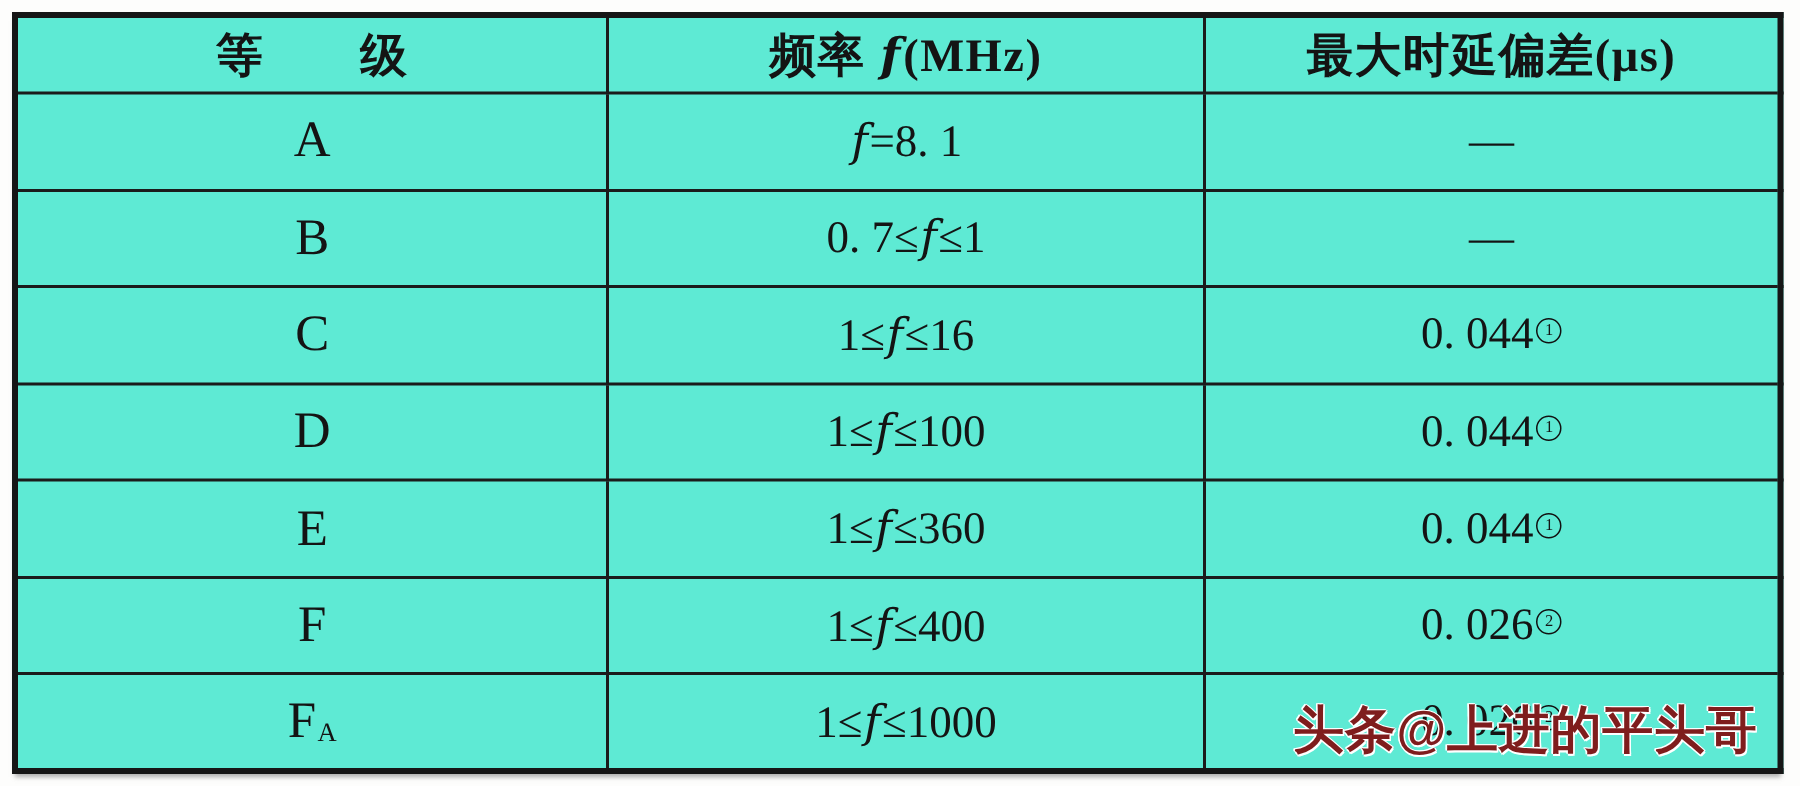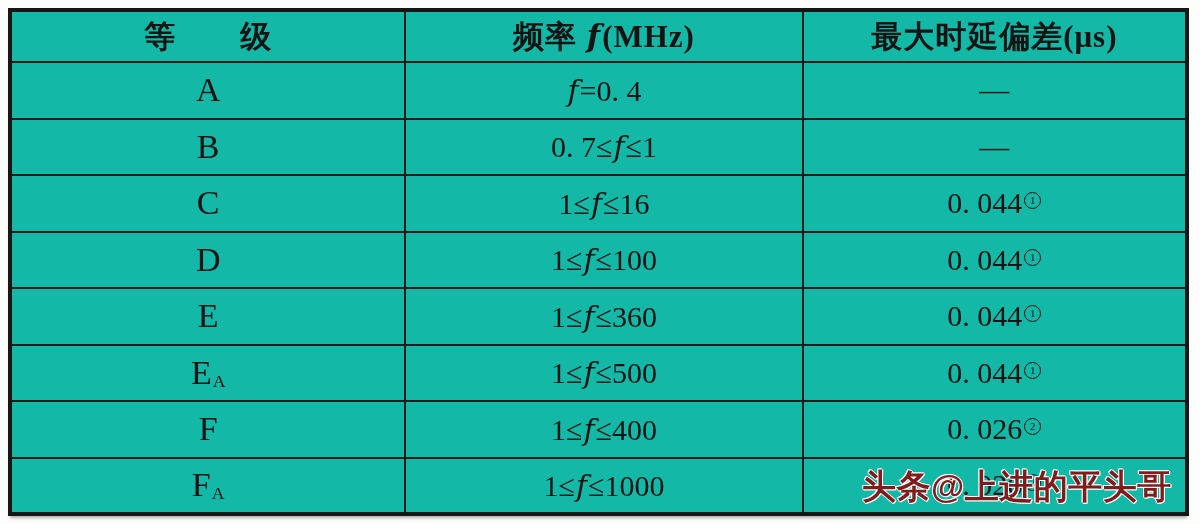--- a/index.html
+++ b/index.html
@@ -11,21 +11,21 @@
     font-family: "Liberation Serif", "DejaVu Serif", serif;
     color: #141414;
     overflow: hidden;
   }
   .scan-table {
     position: absolute;
     left: 8px; top: 8px;
     width: 1181px; height: 508px;
     border-collapse: collapse;
     table-layout: fixed;
-    background: #14b8a6;
+    background: #5eead4;
     border: 4px solid #161616;
     box-shadow: 0 4px 3px -2px rgba(110,110,110,0.55);
   }
   .scan-table th, .scan-table td {
     border: 2.5px solid #1b1b1b;
     text-align: center;
     vertical-align: middle;
     overflow: hidden;
     white-space: nowrap;
   }
@@ -94,21 +94,21 @@
   <thead>
     <tr>
       <th>等　　级</th>
       <th><span>频率 </span><span class="fv">f</span><span>(MHz)</span></th>
       <th>最大时延偏差(μs)</th>
     </tr>
   </thead>
   <tbody>
     <tr>
       <td class="grade-cell"><span>A</span></td>
-      <td><span></span><span class="fv">f</span><span>=0. 4</span></td>
+      <td><span></span><span class="fv">f</span><span>=8. 1</span></td>
       <td><span>—</span></td>
     </tr>
     <tr>
       <td class="grade-cell"><span>B</span></td>
       <td><span>0. 7≤</span><span class="fv">f</span><span>≤1</span></td>
       <td><span>—</span></td>
     </tr>
     <tr>
       <td class="grade-cell"><span>C</span></td>
       <td><span>1≤</span><span class="fv">f</span><span>≤16</span></td>
@@ -118,25 +118,20 @@
       <td class="grade-cell"><span>D</span></td>
       <td><span>1≤</span><span class="fv">f</span><span>≤100</span></td>
       <td><span>0. 044</span><sup class="note">1</sup></td>
     </tr>
     <tr>
       <td class="grade-cell"><span>E</span></td>
       <td><span>1≤</span><span class="fv">f</span><span>≤360</span></td>
       <td><span>0. 044</span><sup class="note">1</sup></td>
     </tr>
     <tr>
-      <td class="grade-cell"><span>E</span><sub class="gsub">A</sub></td>
-      <td><span>1≤</span><span class="fv">f</span><span>≤500</span></td>
-      <td><span>0. 044</span><sup class="note">1</sup></td>
-    </tr>
-    <tr>
       <td class="grade-cell"><span>F</span></td>
       <td><span>1≤</span><span class="fv">f</span><span>≤400</span></td>
       <td><span>0. 026</span><sup class="note">2</sup></td>
     </tr>
     <tr>
       <td class="grade-cell"><span>F</span><sub class="gsub">A</sub></td>
       <td><span>1≤</span><span class="fv">f</span><span>≤1000</span></td>
       <td><span>0. 026</span><sup class="note">2</sup></td>
     </tr>
   </tbody>

